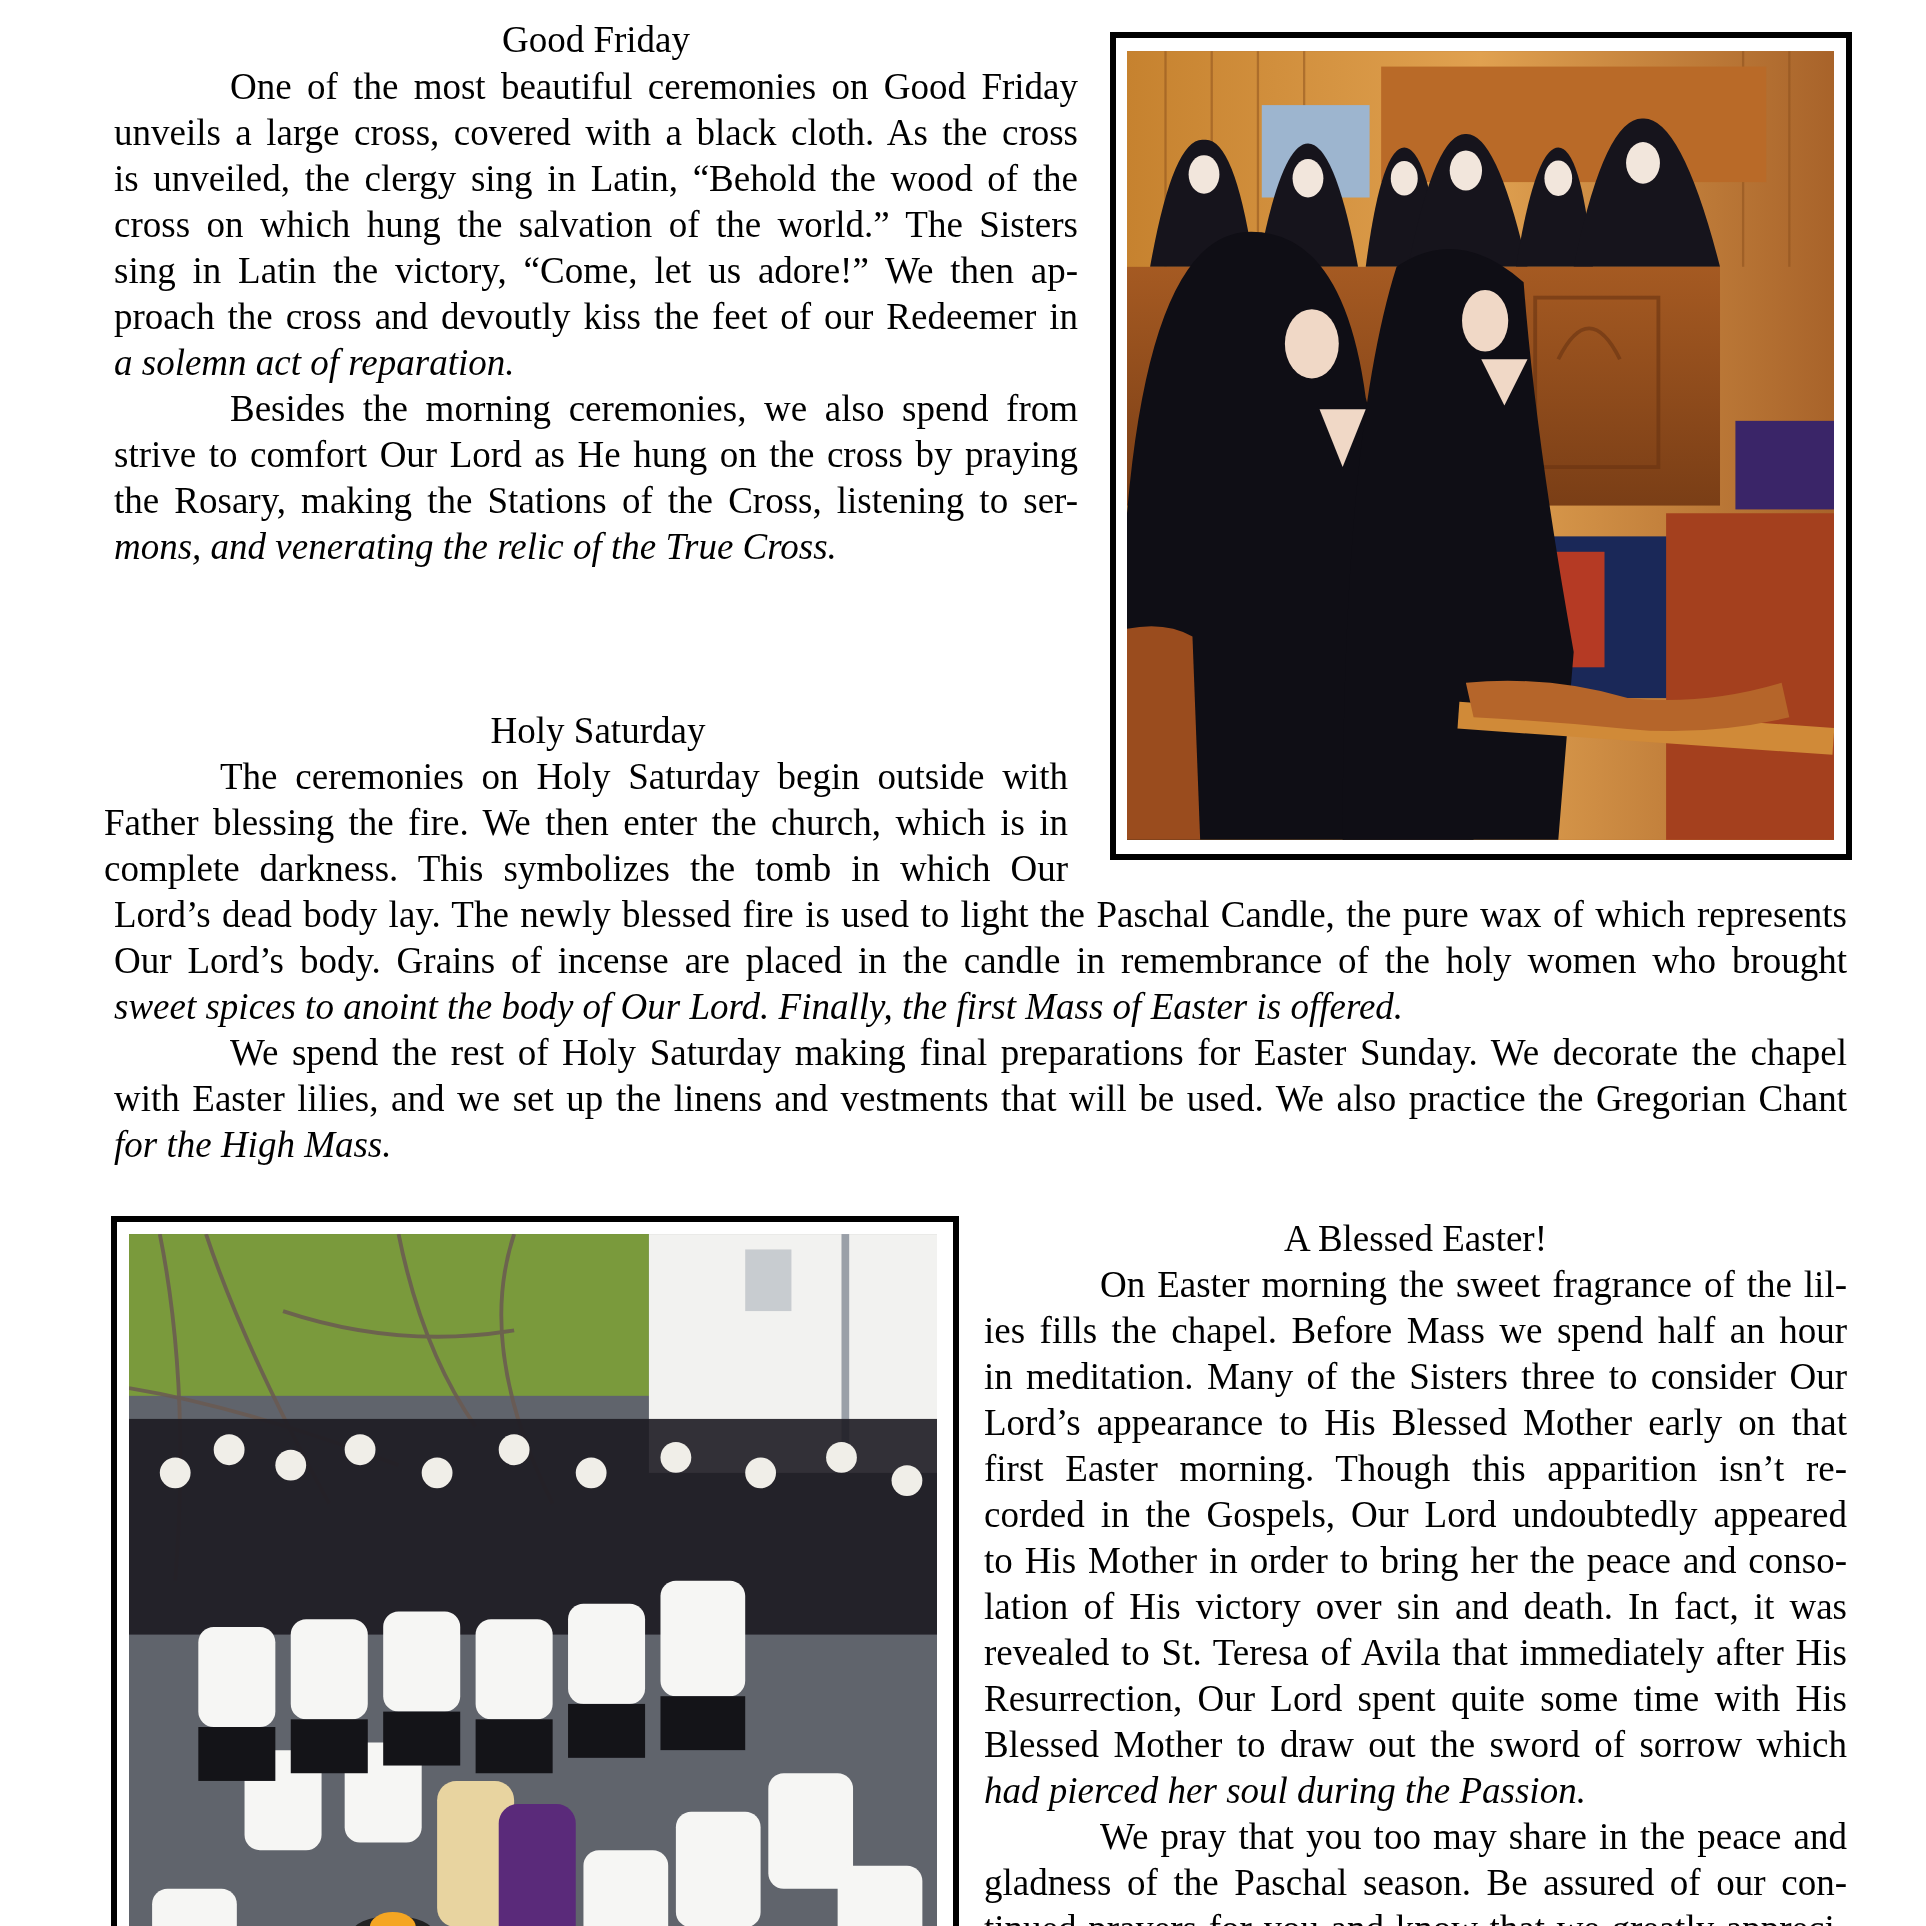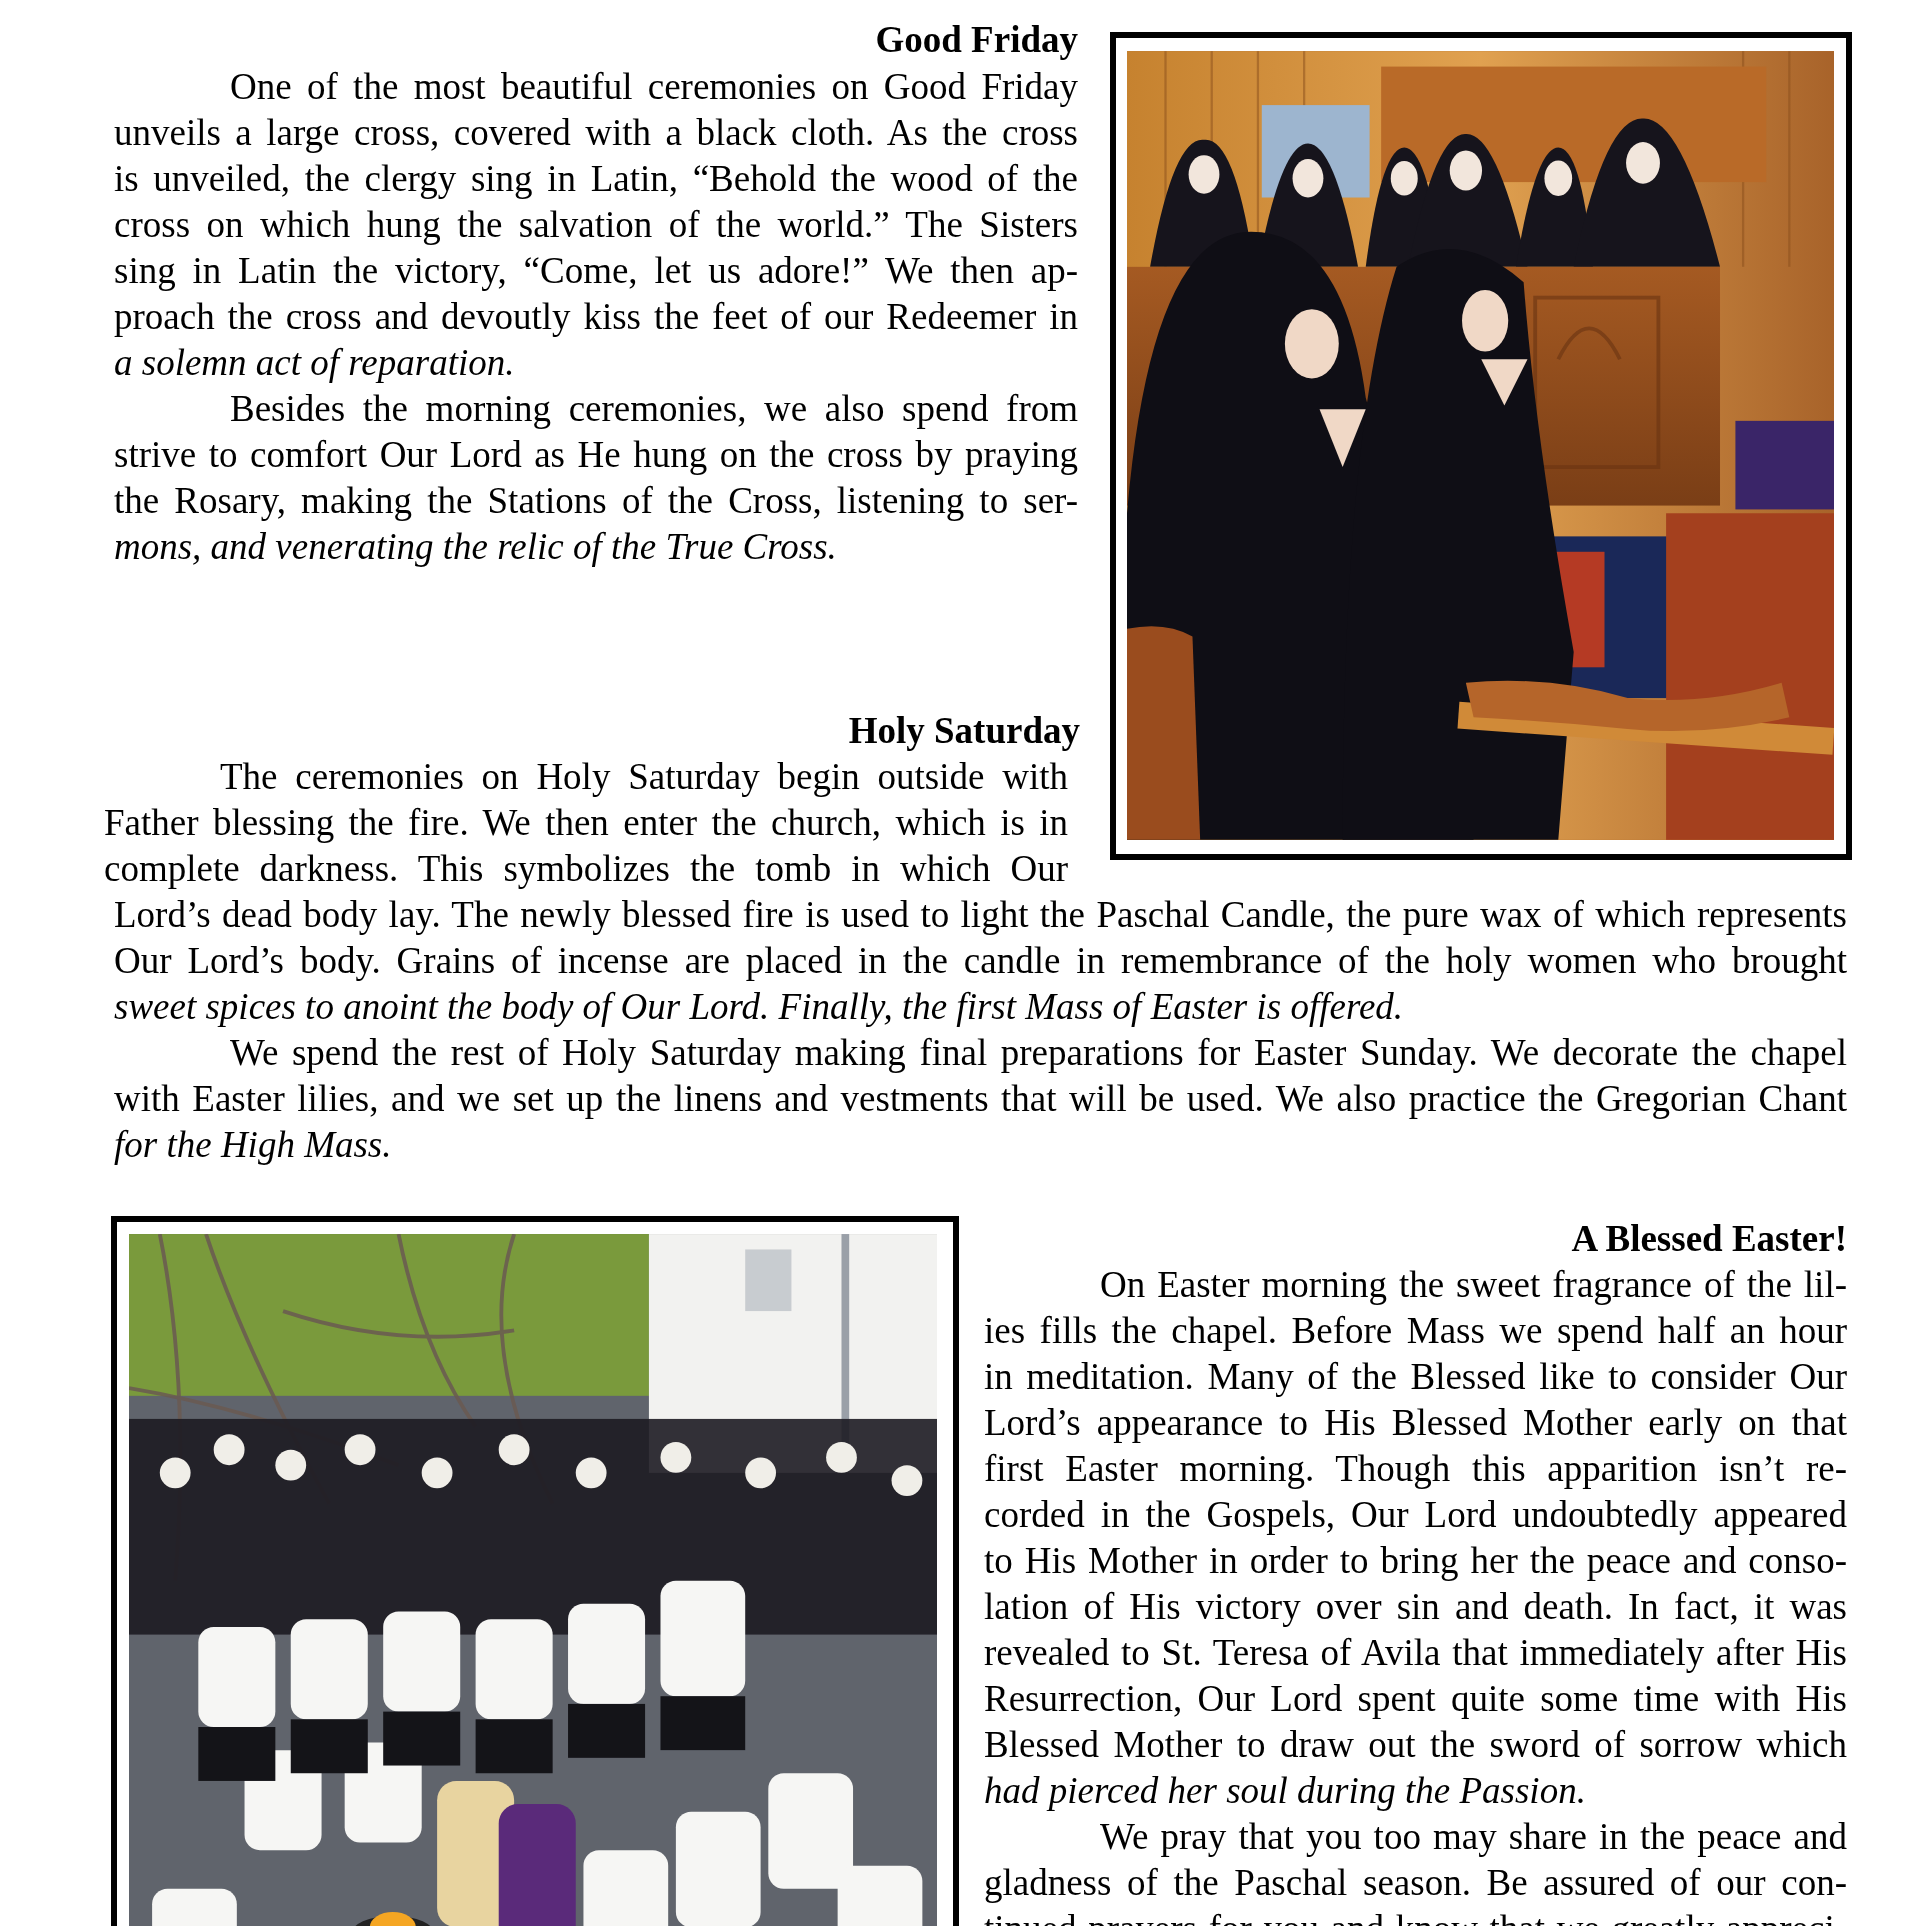--- a/index.html
+++ b/index.html
@@ -2,21 +2,21 @@
 <html style="font-size:6.2px"><head>
 <meta charset="utf-8">
 <style>
   html, body { margin:0; padding:0; background:#ffffff; }
   body { width:1965px; height:2411px; position:relative; overflow:hidden;
          font-family:"Liberation Serif", "DejaVu Serif", serif; color:#000; }
   .txt { position:absolute; font-size:37px; line-height:46px; }
   .line { display:block; white-space:nowrap; text-align:justify; text-align-last:justify; height:46px; }
   .line.last { text-align-last:left;font-style:italic; }
   .line.indent { padding-left:116px; }
-  .heading { position:absolute; font-weight:bold; font-size:37px; line-height:46px; text-align:right; white-space:nowrap; }
+  .heading { position:absolute; font-weight:normal; font-size:37px; line-height:46px; text-align:center; white-space:nowrap; }
   .frame { position:absolute; border:6.5px solid #000; background:#fff; box-sizing:border-box; }
   .photo { position:absolute; overflow:hidden; }
 </style>
 </head>
 <body>
 
 <div class="heading" style="left:114px; width:964px; top:17.3px;">Good Friday</div>
 
 <div class="txt" style="left:114px; width:964px; top:64px;">
   <span class="line indent">One of the most beautiful ceremonies on Good Friday</span>
@@ -201,21 +201,21 @@
       <ellipse cx="685" cy="1800" rx="60" ry="40" fill="#f5a623"></ellipse>
     </svg>
   </div>
 </div>
 
 <div class="heading" style="left:984px; width:863px; top:1216px;">A Blessed Easter!</div>
 
 <div class="txt" style="left:984px; width:863px; top:1262px;">
   <span class="line indent">On Easter morning the sweet fragrance of the lil-</span>
   <span class="line">ies fills the chapel.  Before Mass we spend half an hour</span>
-  <span class="line">in meditation.  Many of the Blessed like to consider Our</span>
+  <span class="line">in meditation.  Many of the Sisters three to consider Our</span>
   <span class="line">Lord’s appearance to His Blessed Mother early on that</span>
   <span class="line">first Easter morning.  Though this apparition isn’t re-</span>
   <span class="line">corded in the Gospels, Our Lord undoubtedly appeared</span>
   <span class="line">to His Mother in order to bring her the peace and conso-</span>
   <span class="line">lation of His victory over sin and death.  In fact, it was</span>
   <span class="line">revealed to St. Teresa of Avila that immediately after His</span>
   <span class="line">Resurrection, Our Lord spent quite some time with His</span>
   <span class="line">Blessed Mother to draw out the sword of sorrow which</span>
   <span class="line last">had pierced her soul during the Passion.</span>
   <span class="line indent">We pray that you too may share in the peace and</span>

